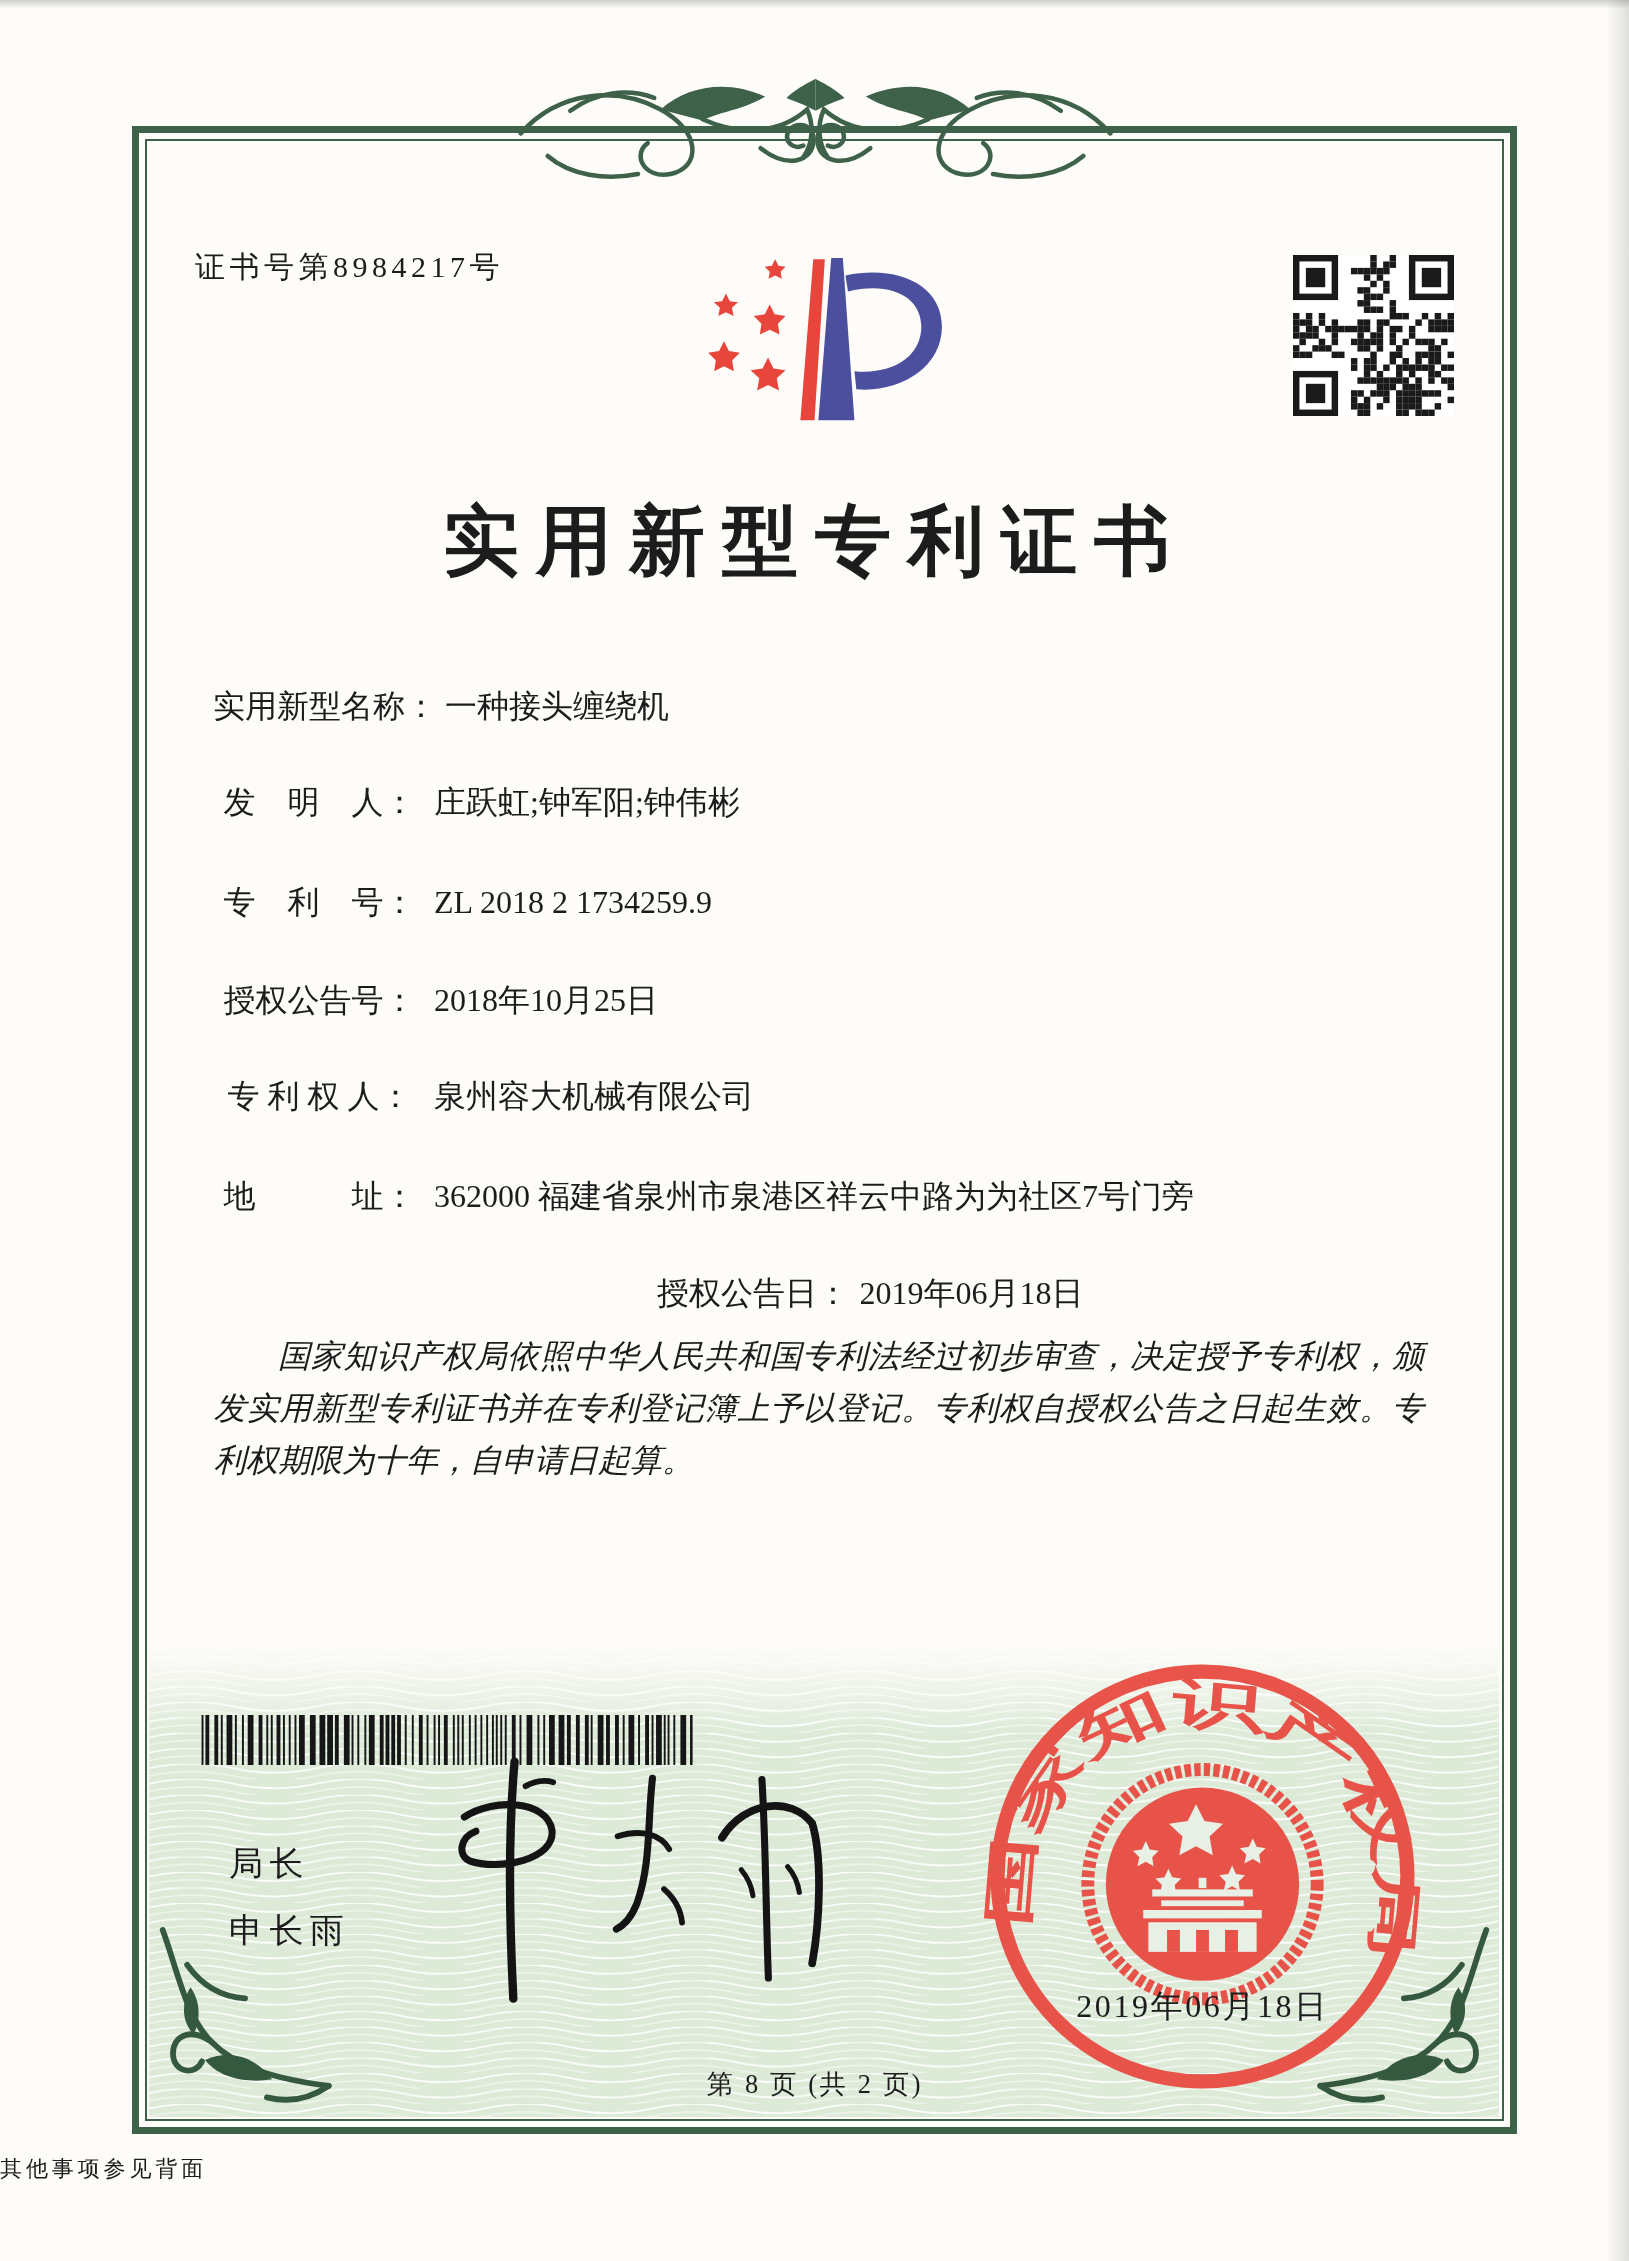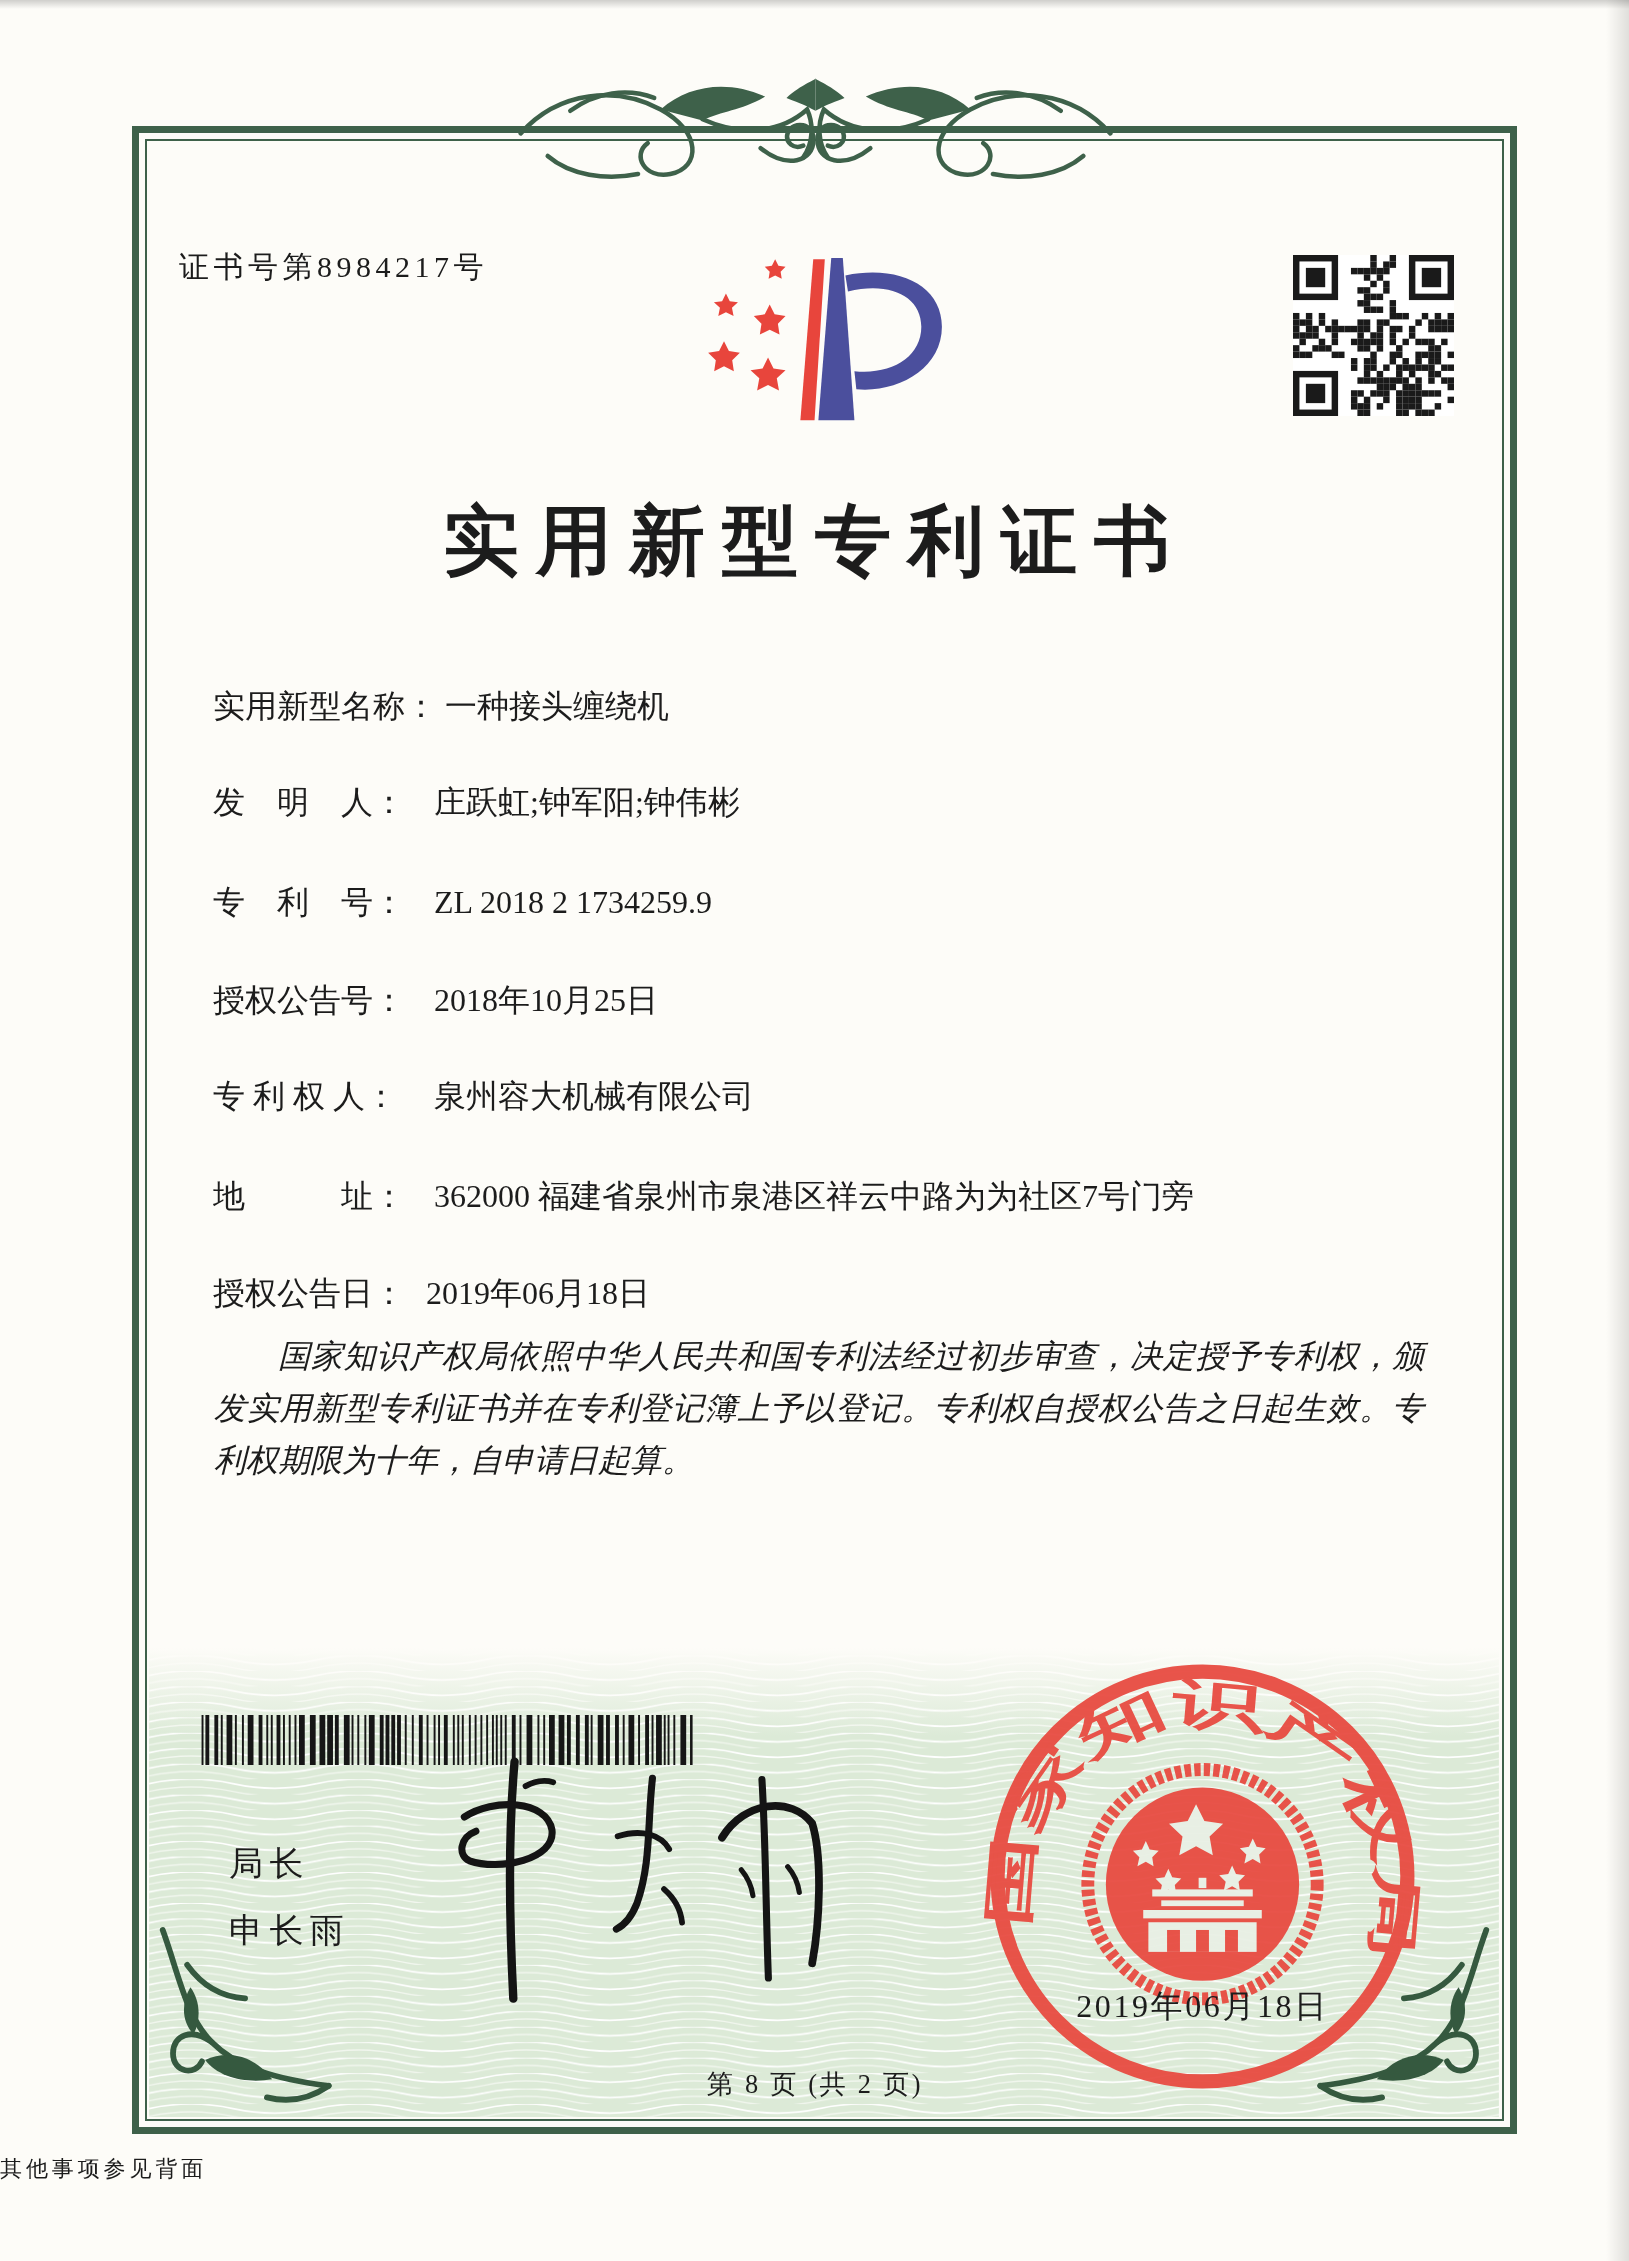--- a/index.html
+++ b/index.html
@@ -17,27 +17,27 @@
       border:2.6px solid #3e614a;}
   
   .panel{position:absolute;left:2.6px;right:2.6px;bottom:2.6px;height:477px;}
   .panel svg{display:block;}
   .panel-feather{position:absolute;left:0;right:0;top:0;height:97px;
       background:linear-gradient(to bottom,#fdfcf8 8%,rgba(253,252,248,0));}
   .corner-ornament{position:absolute;bottom:3.9px;}
   .corner-br{right:5.2px;}
   .corner-bl{left:5.2px;transform:scaleX(-1);}
   
-  .cert-no{position:absolute;left:179px;top:247px;font-size:30px;letter-spacing:4.5px;}
+  .cert-no{position:absolute;left:195px;top:247px;font-size:30px;letter-spacing:4.5px;}
   .logo{position:absolute;left:705px;top:240px;}
   .qr{position:absolute;left:1293px;top:255px;}
   .title{position:absolute;left:0;width:100%;top:491px;text-align:center;
       font-size:76px;font-weight:700;letter-spacing:17px;}
   
-  .row{position:absolute;left:213px;font-size:32px;white-space:nowrap;}
+  .row{position:absolute;left:213px;font-size:32px;white-space:nowrap;text-align:center;}
   .row .lbl{display:inline-block;min-width:213px;}
   .grant-no{position:absolute;left:829px;top:0;white-space:nowrap;}
   
   .paras{position:absolute;left:214px;width:1210px;top:1330px;font-size:32px;
       line-height:52px;text-align:justify;}
   .paras p{margin:0 0 10.3px 0;text-indent:2em;font-style:italic;}
   
   .barcode{position:absolute;left:200px;top:1715px;}
   .director{position:absolute;left:214px;top:1830px;font-size:34px;
       font-family:Liberation Serif, serif;letter-spacing:6.4px;line-height:67px;margin-left:15px;}

